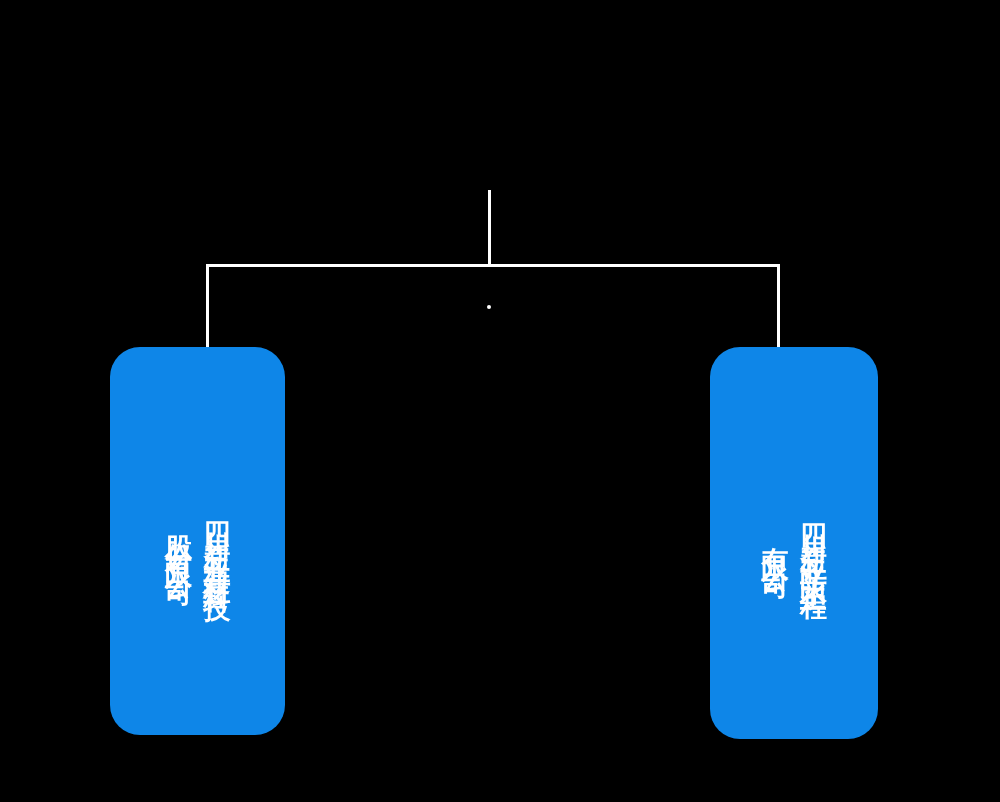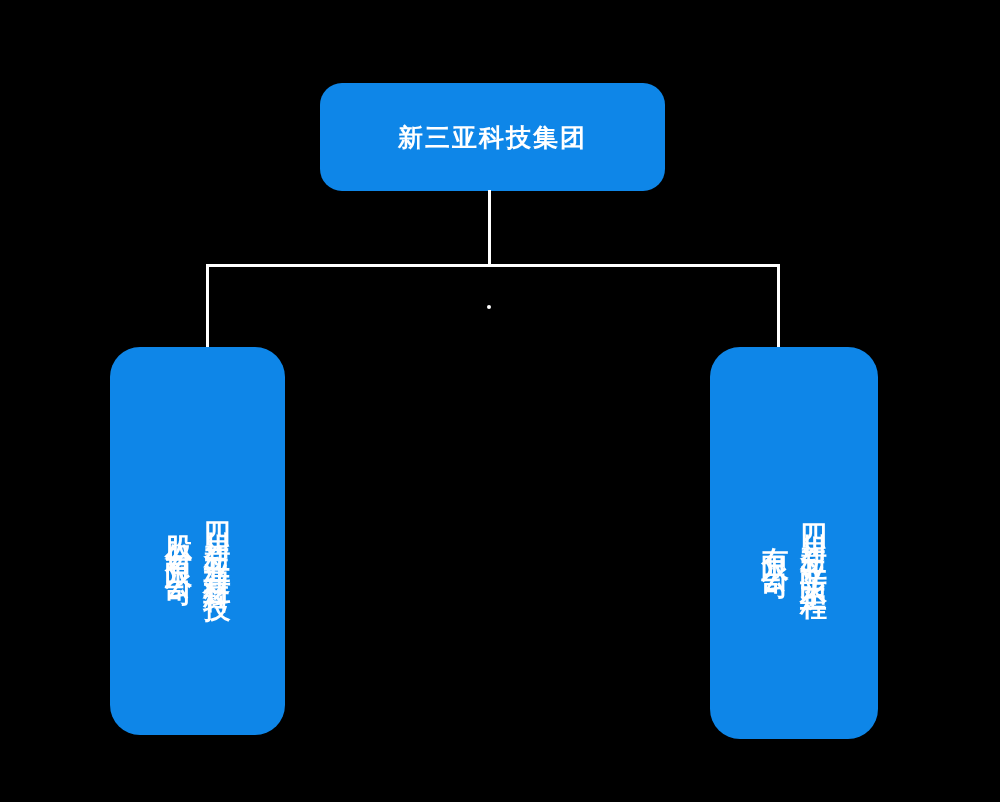--- a/index.html
+++ b/index.html
@@ -84,23 +84,20 @@
     height: 4px;
     border-radius: 50%;
     background: #ffffff;
   }
 </style>
 </head>
 <body>
 
 <div class="canvas">
 
-  <div class="node root">
-    <span>新三亚科技集团</span>
-  </div>
 
   <div class="line" style="left:488px; top:190px; width:3px; height:76px;"></div>
   <div class="line" style="left:206px; top:264px; width:574px; height:3px;"></div>
   <div class="line" style="left:206px; top:264px; width:3px; height:86px;"></div>
   <div class="line" style="left:777px; top:264px; width:3px; height:86px;"></div>
   <div class="dot" style="left:487px; top:305px;"></div>
 
   <div class="node child left-child">
     <div class="vcol">股份有限公司</div>
     <div class="vcol">四川新三亚建材科技</div>

